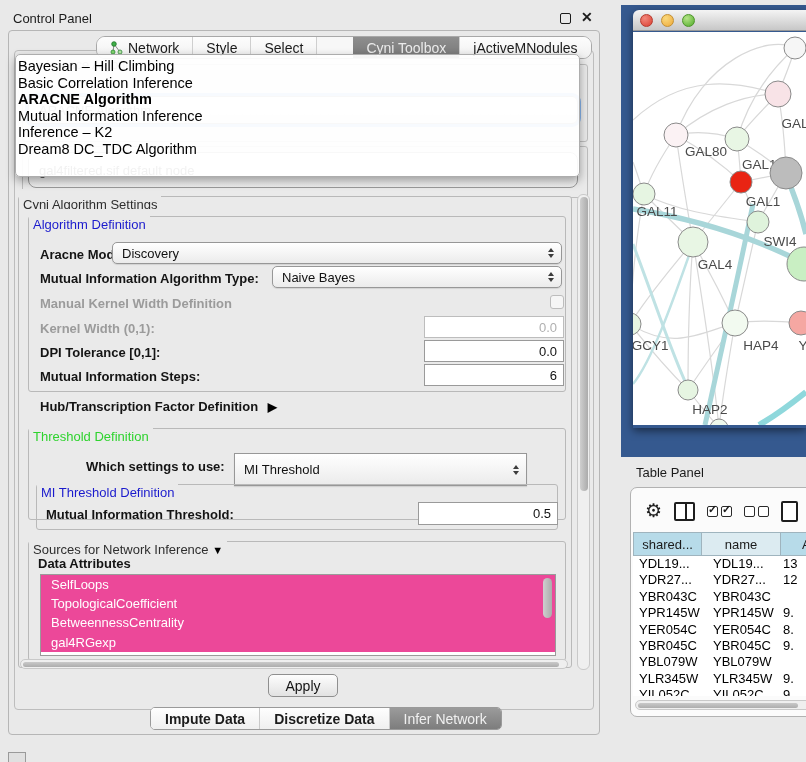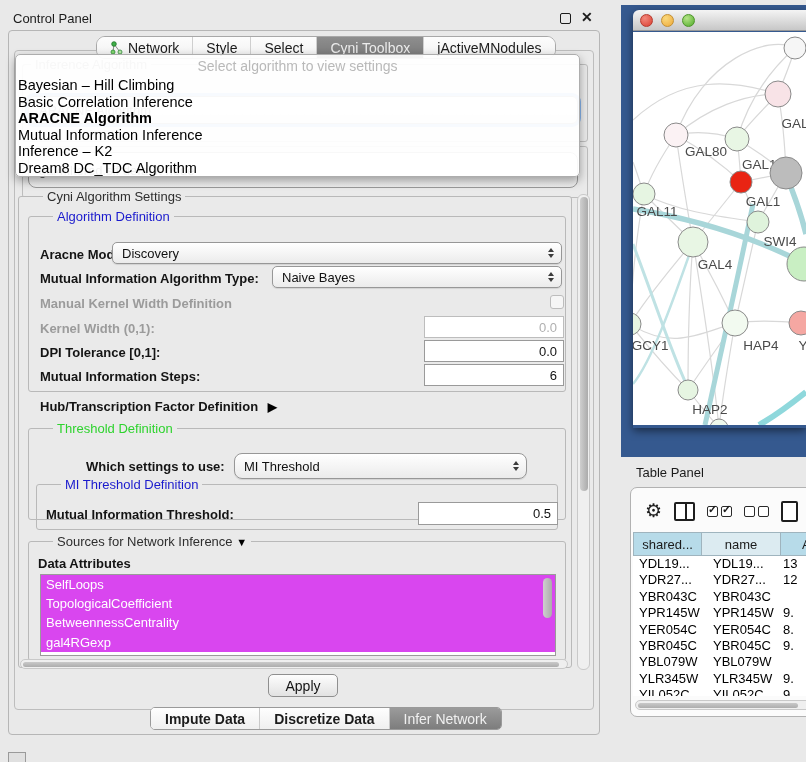--- a/index.html
+++ b/index.html
@@ -11,56 +11,56 @@
   .dock-title { left:13px; top:11px; font-size:13px; color:#1b1b1b; }
   .win-btn-float { left:560px; top:13px; width:11px; height:11px; border:1.6px solid #1b1b1b; border-radius:2px; }
   .win-btn-close { left:581px; top:9px; font-size:14px; font-weight:bold; color:#1b1b1b; }
   .dock { left:8px; top:30px; width:592px; height:705px; border:1px solid #b6b6b6; border-radius:4px; background:#e9e9e9; }
   .inner-panel { left:14px; top:50px; width:580px; height:660px; border:1px solid #bdbdbd; border-radius:4px; background:#eaeaea; }
 
   
   .tabbar { left:96px; top:36px; height:23px; display:flex; align-items:stretch; background:#f7f7f7; border:1px solid #a8a8a8; border-radius:9px; overflow:hidden; z-index:5; }
   .tab { display:flex; align-items:center; gap:5px; padding:0 13px; font-size:14px; color:#1c1c1c; border-right:1px solid #cfcfcf; background:linear-gradient(#fdfdfd,#f0f0f0); }
   .tab:last-child { border-right:none; }
-  .tab.selected { background:linear-gradient(#8e8e8e,#787878); color:#ececec; }
+  .tab.selected { background:linear-gradient(#8e8e8e,#787878); color:#ececec;margin-left:36px; }
   .net-ic { width:13px; height:14px; }
 
   
   .popup { left:15px; top:54px; width:565px; height:123px; background:rgba(255,255,255,0.93); border:1px solid #adadad; border-radius:5px; box-shadow:0 4px 10px rgba(0,0,0,0.35); z-index:10; padding-top:3px; }
   .popup-ph { text-align:center; color:#b9b9b9; font-size:14px; height:19px; }
   .popup-item { font-size:14.5px; color:#000; line-height:16.6px; padding-left:2px; white-space:nowrap; }
   .popup-item.bold { font-weight:bold; }
 
   
   .bg-group { border:1px solid #bdbdbd; border-radius:3px; background:#eaeaea; }
   .bg-group-title { position:absolute; top:-8px; left:8px; background:#eaeaea; padding:0 4px; font-size:13px; color:#8d8d8d; }
   .bg-combo { background:linear-gradient(#fff,#ededed); border:1px solid #9a9a9a; border-radius:6px; font-size:13px; color:#6f6f6f; display:flex; align-items:center; padding-left:10px; }
   .focus-ring { box-shadow:0 0 0 3px rgba(94,158,240,0.7); }
 
   
   .group { border:1px solid #b9b9b9; border-radius:3px; }
-  .gtitle { position:absolute; top:-8px; left:24px; background:#eaeaea; padding:0 4px; font-size:13px; white-space:nowrap; }
+  .gtitle { position:absolute; top:-8px; left:0; background:#eaeaea; padding:8px 4px; font-size:13px; white-space:nowrap; }
   .t-plain { color:#2e2e2e; }
   .t-blue { color:#1a1acd; }
   .t-green { color:#2ed32e; }
   .lbl { position:absolute; font-size:13px; font-weight:bold; color:#141414; white-space:nowrap; }
   .lbl.dis { color:#9b9b9b; }
   .combo { position:absolute; background:linear-gradient(#ffffff,#ebebeb); border:1px solid #979797; border-radius:5px; display:flex; align-items:center; padding-left:9px; font-size:13px; color:#111; box-shadow:0 1px 1px rgba(0,0,0,0.1); }
   .combo .arr { position:absolute; right:7px; top:50%; transform:translateY(-50%); display:flex; flex-direction:column; gap:2px; }
   .tri-u { width:0; height:0; border-left:3.5px solid transparent; border-right:3.5px solid transparent; border-bottom:4px solid #3c3c3c; }
   .tri-d { width:0; height:0; border-left:3.5px solid transparent; border-right:3.5px solid transparent; border-top:4px solid #3c3c3c; }
   .field { position:absolute; background:#fff; border:1px solid #9a9a9a; font-size:13px; color:#111; display:flex; align-items:center; justify-content:flex-end; padding-right:6px; }
   .field.dis { color:#b0b0b0; border-color:#bdbdbd; }
   .checkbox { position:absolute; width:14px; height:14px; border:1px solid #bdbdbd; border-radius:3px; background:#f6f6f6; }
   .hub-arrow { font-size:12px; color:#000; }
   .src-arrow { font-size:11px; color:#000; }
 
   
   .attr-list { left:40px; top:574px; width:516px; height:82px; background:#fff; border:1px solid #9a9a9a; overflow:hidden; }
-  .attr-item { height:19.2px; line-height:19.2px; background:#d946ef; color:#fff; font-size:13px; padding-left:5px; }
+  .attr-item { height:19.2px; line-height:19.2px; background:#ec4899; color:#fff; font-size:13px; padding-left:10px; }
   .vscroll-thumb { position:absolute; background:linear-gradient(90deg,#cFcFcF,#ababab); border-radius:6px; }
   .scroll-track { position:absolute; background:#efefef; border:1px solid #c9c9c9; border-radius:6px; }
   .scroll-thumb-h { position:absolute; background:linear-gradient(#c9c9c9,#adadad); border-radius:5px; }
 
   .apply-btn { left:268px; top:674px; width:70px; height:23px; background:linear-gradient(#fdfdfd,#e2e2e2); border:1px solid #8f8f8f; border-radius:5px; font-size:14px; color:#141414; display:flex; align-items:center; justify-content:center; }
 
   
   .btabs { left:150px; top:707px; height:23px; display:flex; background:#fff; border:1px solid #9a9a9a; border-radius:5px; overflow:hidden; z-index:3; }
   .btab { padding:0 14px; font-size:14px; font-weight:bold; color:#1c1c1c; display:flex; align-items:center; border-right:1px solid #c9c9c9; background:linear-gradient(#fefefe,#efefef); }
   .btab:last-child { border-right:none; }
@@ -138,21 +138,20 @@
 </div>
 <div class="abs bg-combo focus-ring" style="left:28px; top:96px; width:550px; height:28px;">
   <span>ARACNE Algorithm</span>
 </div>
 <div class="abs bg-group" style="left:22px; top:146px; width:566px; height:52px;"></div>
 <div class="abs bg-combo" style="left:28px; top:152px; width:550px; height:36px; border-radius:8px; color:#3c3c3c;">
   <span>gal4filtered.sif default node</span>
 </div>
 
 <div class="abs popup">
-  <div class="popup-ph">Select algorithm to view settings</div>
   <div class="popup-item">Bayesian – Hill Climbing</div>
   <div class="popup-item">Basic Correlation Inference</div>
   <div class="popup-item bold">ARACNE Algorithm</div>
   <div class="popup-item">Mutual Information Inference</div>
   <div class="popup-item">Inference – K2</div>
   <div class="popup-item">Dream8 DC_TDC Algorithm</div>
 </div>
 
 <div class="abs group" style="left:18px; top:196px; width:554px; height:472px; background:#eaeaea;">
   <span class="gtitle t-plain">Cyni Algorithm Settings</span>
@@ -204,21 +203,21 @@
 
 <span class="lbl" style="left:40px; top:399px;">
   <span>Hub/Transcription Factor Definition</span>
   <span class="hub-arrow" style="margin-left:6px;">▶</span>
 </span>
 
 <div class="abs group" style="left:28px; top:428px; width:538px; height:92px;">
   <span class="gtitle t-green">Threshold Definition</span>
 </div>
 <span class="lbl" style="left:86px; top:459px;">Which settings to use:</span>
-<div class="combo" style="left:234px; top:453px; width:293px; height:26px; border-radius:8px;">
+<div class="combo" style="left:234px; top:453px; width:293px; height:33px; border-radius:0;">
   <span>MI Threshold</span>
   <span class="arr">
       <span class="tri-u"></span>
       <span class="tri-d"></span>
     </span>
 </div>
 <div class="abs group" style="left:36px; top:484px; width:522px; height:46px;">
   <span class="gtitle t-blue">MI Threshold Definition</span>
 </div>
 <span class="lbl" style="left:46px; top:507px;">Mutual Information Threshold:</span>

